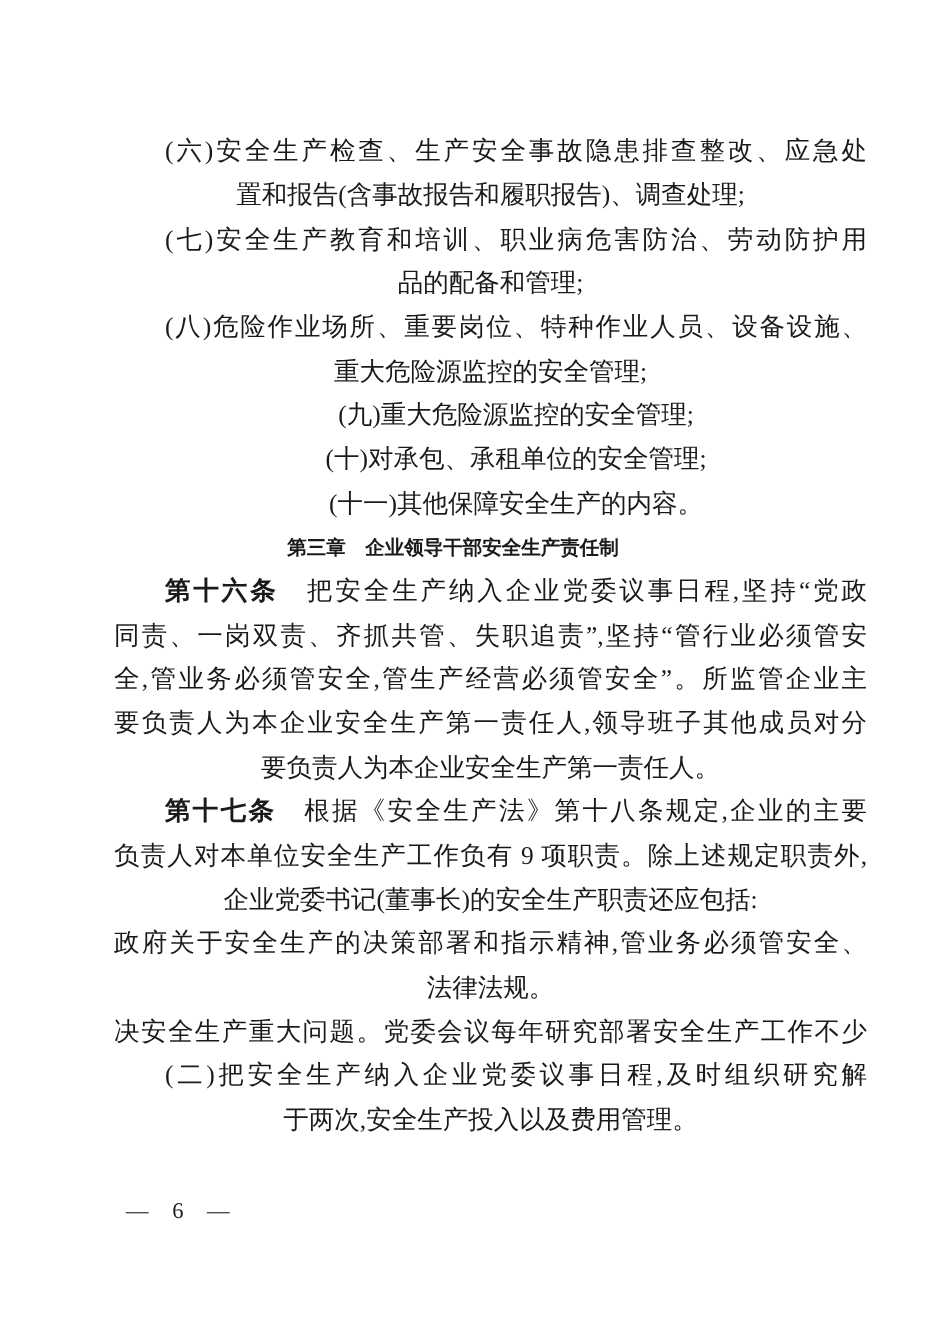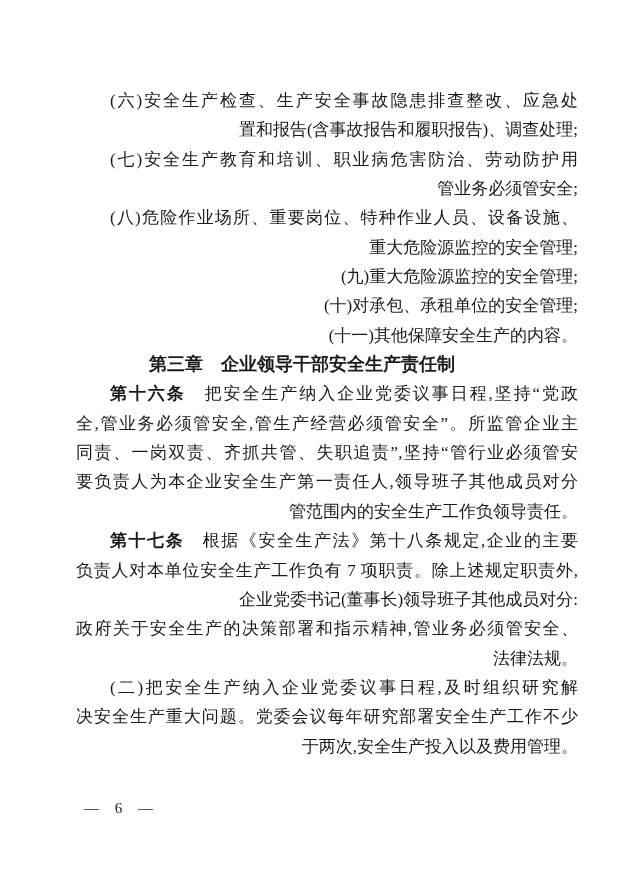--- a/index.html
+++ b/index.html
@@ -20,33 +20,33 @@
     position: absolute;
     left: 76px;
     top: 86px;
     width: 502px;
   }
   .line {
     font-size: 17px;
     line-height: 29.35px;
     height: 29.35px;
     white-space: normal;
-    text-align: right;
+    text-align: center;
     letter-spacing: 0;
   }
   .line.justify {
     text-align: justify;
     text-align-last: justify;
   }
   .line.indent {
     text-indent: 2em;
   }
   .line.heading {
     font-weight: 700;
-    font-size: 18px;
+    font-size: 13px;
     text-align: left;
     text-align-last: center;
     padding-right: 50px; 
   }
   .seg.bold {
     font-weight: 700;
   }
   .footer {
     position: absolute;
     left: 84px;
@@ -57,35 +57,35 @@
   }
 </style>
 </head>
 <body>
 
 <div class="page">
   <div class="doc-body">
       <div class="line justify indent"><span class="seg">(六)安全生产检查、生产安全事故隐患排查整改、应急处</span></div>
       <div class="line"><span class="seg">置和报告(含事故报告和履职报告)、调查处理;</span></div>
       <div class="line justify indent"><span class="seg">(七)安全生产教育和培训、职业病危害防治、劳动防护用</span></div>
-      <div class="line"><span class="seg">管业务必须管安全;</span></div>
+      <div class="line"><span class="seg">品的配备和管理;</span></div>
       <div class="line justify indent"><span class="seg">(八)危险作业场所、重要岗位、特种作业人员、设备设施、</span></div>
       <div class="line"><span class="seg">重大危险源监控的安全管理;</span></div>
       <div class="line indent"><span class="seg">(九)重大危险源监控的安全管理;</span></div>
       <div class="line indent"><span class="seg">(十)对承包、承租单位的安全管理;</span></div>
       <div class="line indent"><span class="seg">(十一)其他保障安全生产的内容。</span></div>
       <div class="line heading"><span class="seg bold">第三章　企业领导干部安全生产责任制</span></div>
       <div class="line justify indent"><span class="seg bold">第十六条</span><span class="seg">　把安全生产纳入企业党委议事日程,坚持“党政</span></div>
+      <div class="line justify"><span class="seg">同责、一岗双责、齐抓共管、失职追责”,坚持“管行业必须管安</span></div>
       <div class="line justify"><span class="seg">全,管业务必须管安全,管生产经营必须管安全”。所监管企业主</span></div>
-      <div class="line justify"><span class="seg">同责、一岗双责、齐抓共管、失职追责”,坚持“管行业必须管安</span></div>
       <div class="line justify"><span class="seg">要负责人为本企业安全生产第一责任人,领导班子其他成员对分</span></div>
-      <div class="line"><span class="seg">管范围内的安全生产工作负领导责任。</span></div>
+      <div class="line"><span class="seg">要负责人为本企业安全生产第一责任人。</span></div>
       <div class="line justify indent"><span class="seg bold">第十七条</span><span class="seg">　根据《安全生产法》第十八条规定,企业的主要</span></div>
-      <div class="line justify"><span class="seg">负责人对本单位安全生产工作负有 7 项职责。除上述规定职责外,</span></div>
-      <div class="line"><span class="seg">企业党委书记(董事长)领导班子其他成员对分:</span></div>
+      <div class="line justify"><span class="seg">负责人对本单位安全生产工作负有 9 项职责。除上述规定职责外,</span></div>
+      <div class="line"><span class="seg">企业党委书记(董事长)的安全生产职责还应包括:</span></div>
       <div class="line justify"><span class="seg">政府关于安全生产的决策部署和指示精神,管业务必须管安全、</span></div>
       <div class="line"><span class="seg">法律法规。</span></div>
+      <div class="line justify"><span class="seg">决安全生产重大问题。党委会议每年研究部署安全生产工作不少</span></div>
       <div class="line justify indent"><span class="seg">(二)把安全生产纳入企业党委议事日程,及时组织研究解</span></div>
-      <div class="line justify"><span class="seg">决安全生产重大问题。党委会议每年研究部署安全生产工作不少</span></div>
       <div class="line"><span class="seg">于两次,安全生产投入以及费用管理。</span></div>
     </div>
   <div class="footer">— 6 —</div>
 </div>
 
 </body></html>

